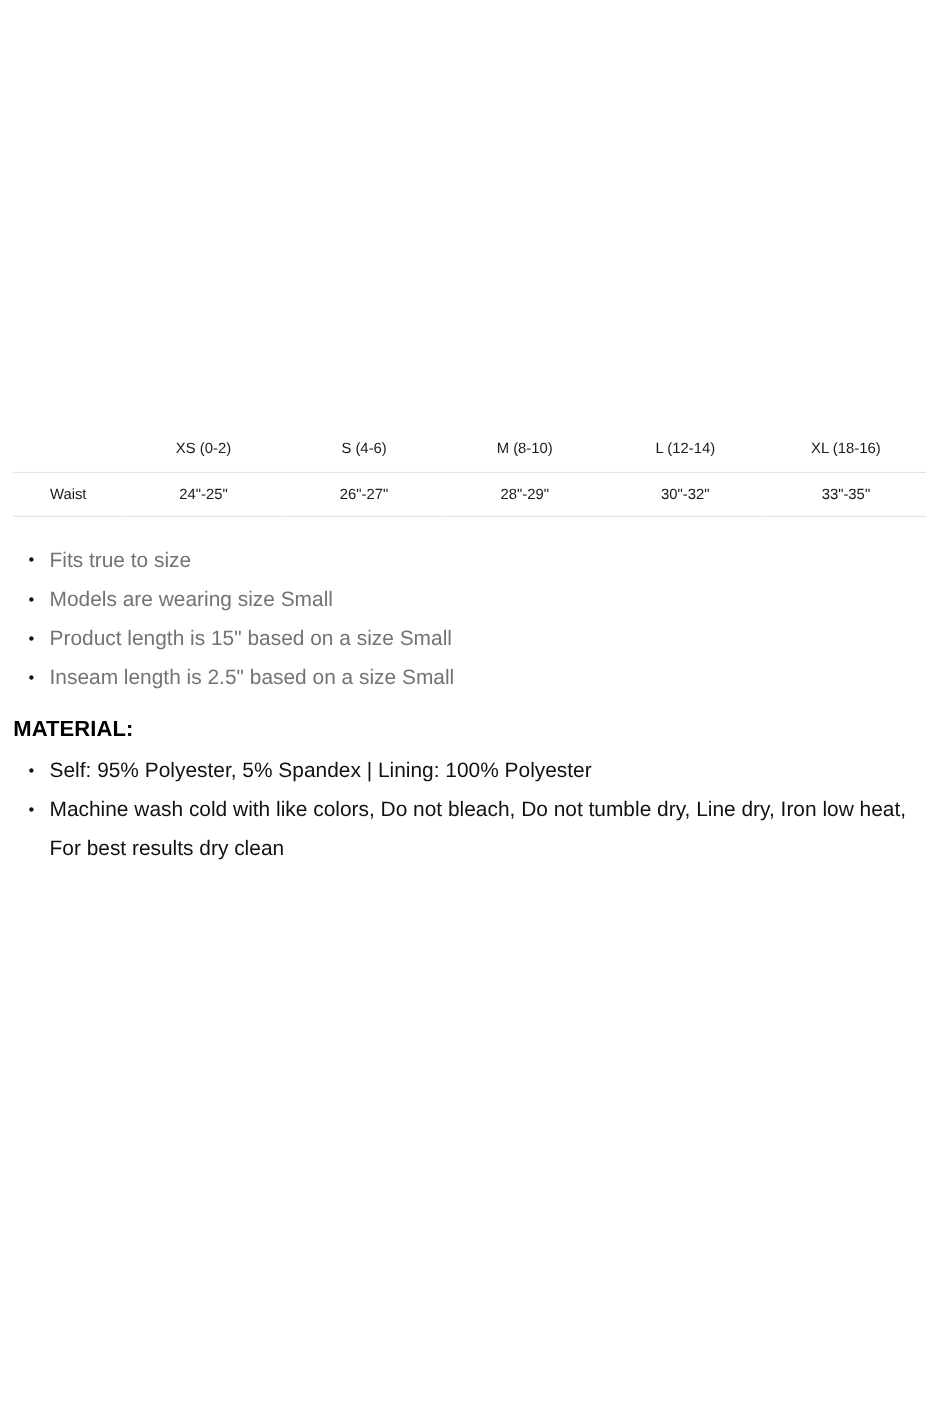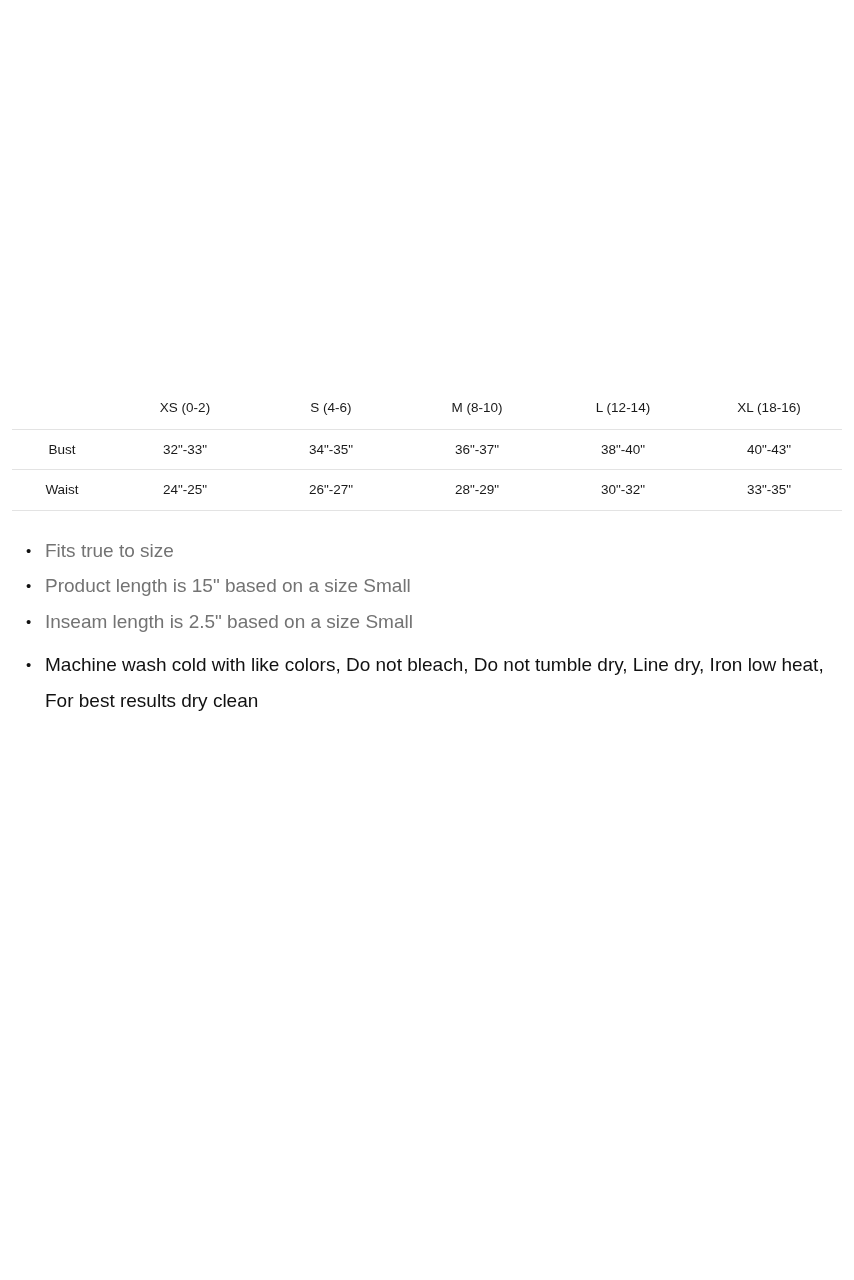--- a/index.html
+++ b/index.html
@@ -139,43 +139,38 @@
           <th class="corner"></th>
           <th>XS (0-2)</th>
           <th>S (4-6)</th>
           <th>M (8-10)</th>
           <th>L (12-14)</th>
           <th>XL (18-16)</th>
         </tr>
       </thead>
       <tbody>
         <tr>
-          <th class="row-label">Bust</th>
-          <td>32"-33"</td>
-          <td>34"-35"</td>
-          <td>36"-37"</td>
-          <td>38"-40"</td>
-          <td>40"-43"</td>
-        </tr>
-        <tr>
           <th class="row-label">Waist</th>
           <td>24"-25"</td>
           <td>26"-27"</td>
           <td>28"-29"</td>
           <td>30"-32"</td>
           <td>33"-35"</td>
         </tr>
       </tbody>
     </table>
 
     <ul class="bullets">
       <li>Fits true to size</li>
+      <li>Models are wearing size Small</li>
       <li>Product length is 15" based on a size Small</li>
       <li>Inseam length is 2.5" based on a size Small</li>
     </ul>
 
+    <h2 class="section-title">MATERIAL:</h2>
 
     <ul class="material-list">
+      <li>Self: 95% Polyester, 5% Spandex | Lining: 100% Polyester</li>
       <li>Machine wash cold with like colors, Do not bleach, Do not tumble dry, Line dry, Iron low heat, For best results dry clean</li>
     </ul>
 
   </div>
 </div>
 
 </body></html>

